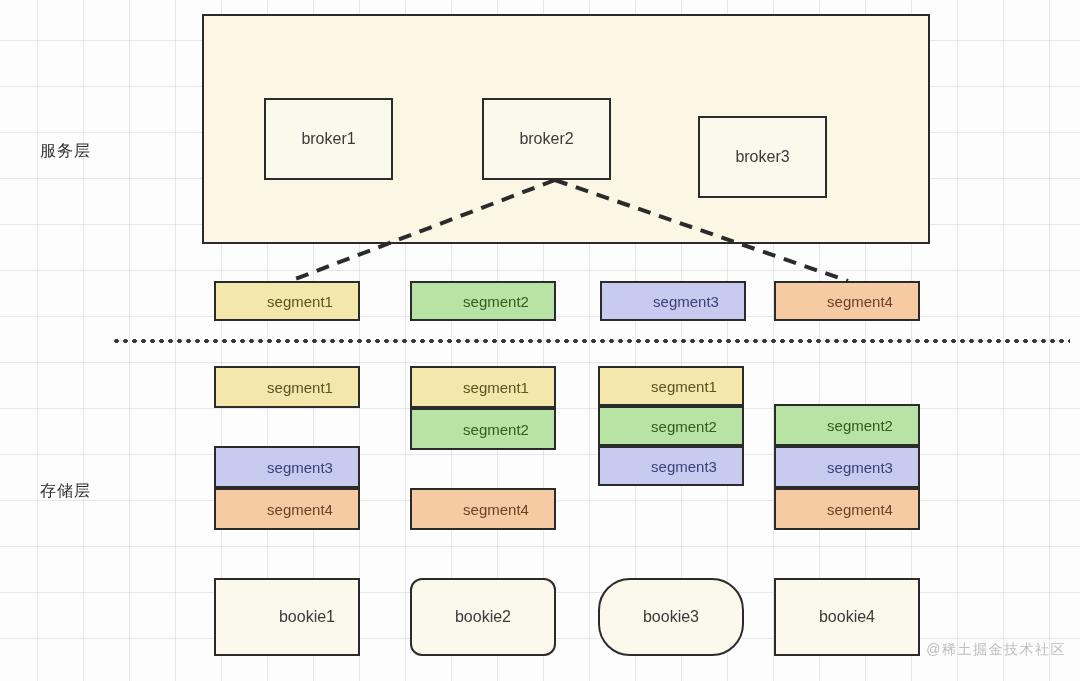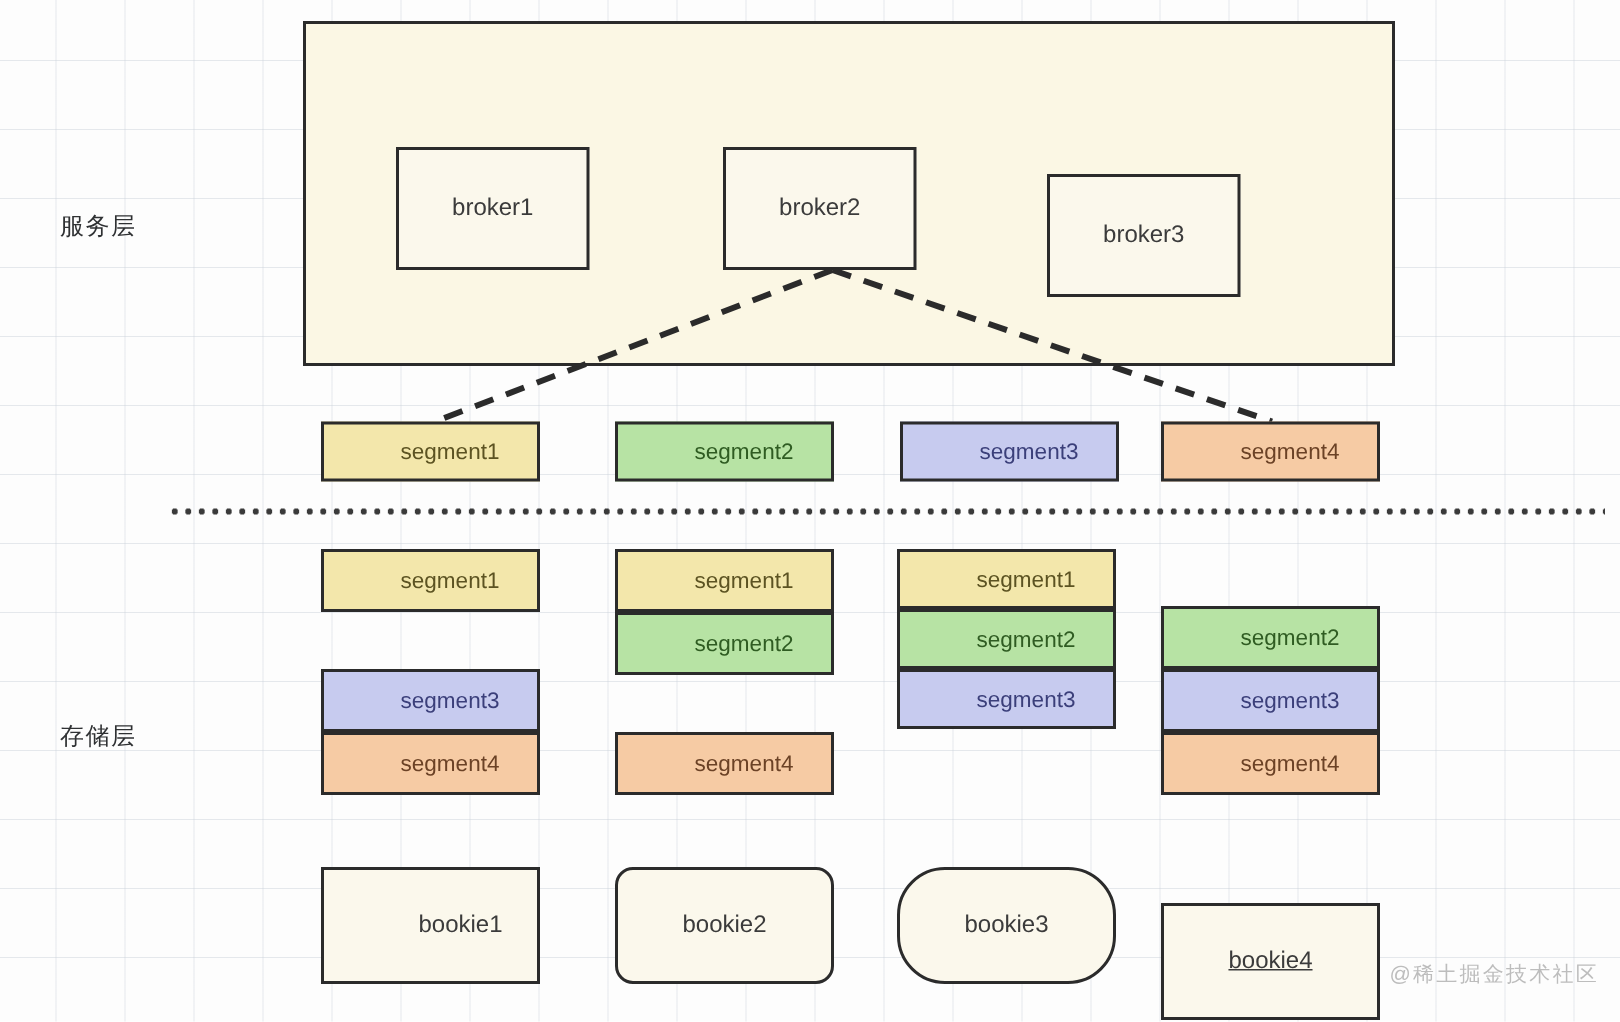--- a/index.html
+++ b/index.html
@@ -163,20 +163,20 @@
       </div>
       <div class="seg-box" style="left: 774px; top: 404px; width: 146px; height: 42px; background: rgb(183, 227, 164); color: rgb(47, 92, 34);">
         <span>segment2</span>
       </div>
       <div class="seg-box" style="left: 774px; top: 446px; width: 146px; height: 42px; background: rgb(199, 203, 239); color: rgb(59, 63, 122);">
         <span>segment3</span>
       </div>
       <div class="seg-box" style="left: 774px; top: 488px; width: 146px; height: 42px; background: rgb(246, 203, 164); color: rgb(107, 66, 38);">
         <span>segment4</span>
       </div>
-      <div class="bookie-box" style="left: 774px; top: 602px; text-decoration: underline;">
+      <div class="bookie-box" style="left: 774px; top: 578px;">
         <span>bookie4</span>
       </div>
     </div>
 
   <div id="watermark">@稀土掘金技术社区</div>
 
 </div>
 
 </body></html>

